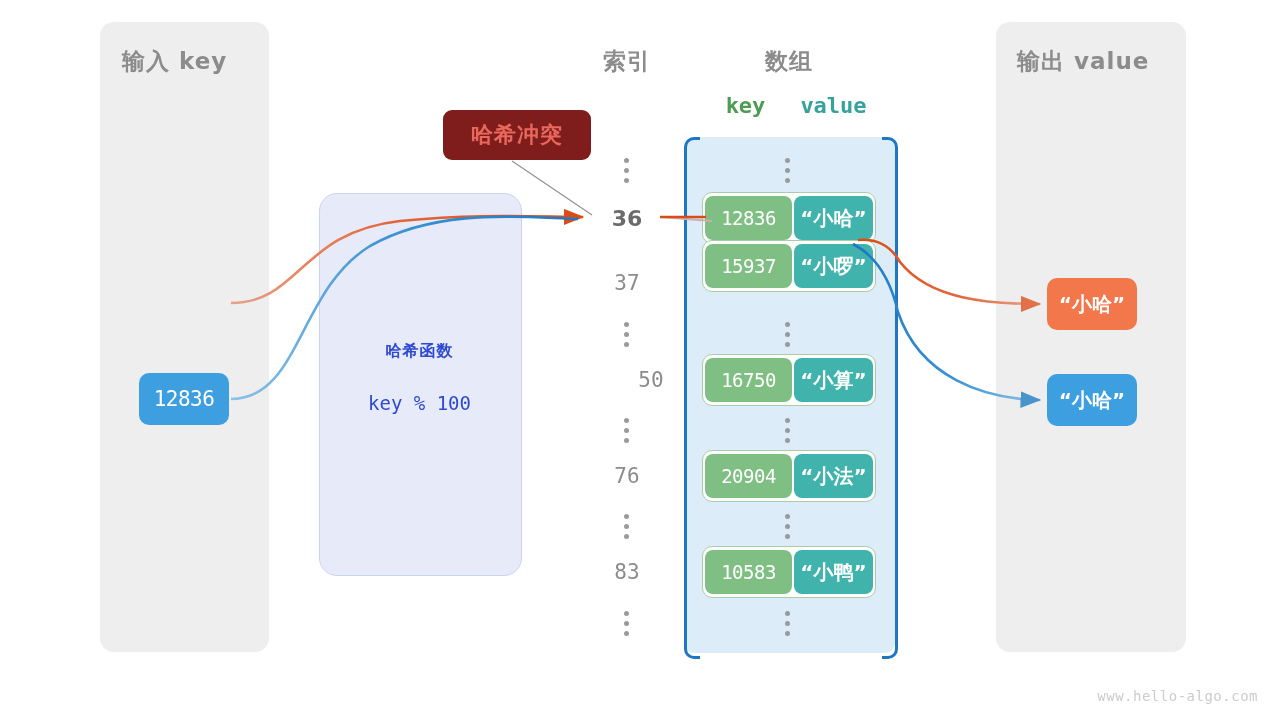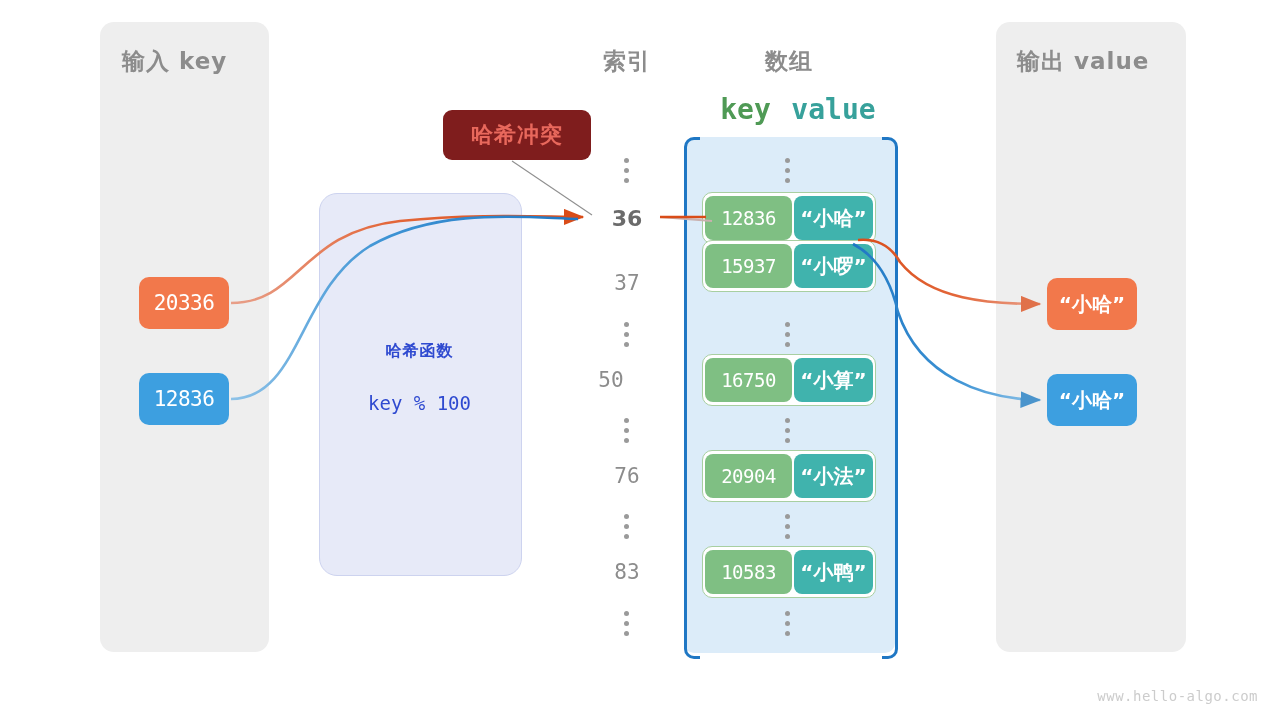--- a/index.html
+++ b/index.html
@@ -186,21 +186,21 @@
     background: #40b3ad;
     font-size: 20px;
     font-weight: bold;
   }
 
   
   .kv-head {
     position: absolute;
     top: 93px;
     font-family: "DejaVu Sans Mono", "Liberation Mono", monospace;
-    font-size: 28px;
+    font-size: 22px;
     font-weight: bold;
   }
   .kv-head.k { left: 702px; width: 87px; text-align: center; color: #4f9a55; }
   .kv-head.v { left: 791px; width: 85px; text-align: center; color: #37a19b; }
 
   
   .chip {
     position: absolute;
     height: 52px;
     border-radius: 10px;
@@ -238,40 +238,39 @@
   }
 </style>
 </head>
 <body>
 
 <div id="stage">
 
   <div class="panel" style="left:100px; top:22px; width:169px; height:630px;"></div>
   <div class="panel-title" style="left:122px; top:46px;">输入 key</div>
 
-  <div class="chip num orange" style="left:139px; top:277px; width:90px;">20336</div>
   <div class="chip num blue" style="left:139px; top:373px; width:90px;">12836</div>
 
   <div class="hashbox"></div>
   <div class="hashbox-title">哈希函数</div>
   <div class="hashbox-formula">key % 100</div>
 
   <div class="collision">哈希冲突</div>
 
   <div class="panel-title" style="left:592px; top:46px; width:70px; text-align:center;">索引</div>
   <div class="panel-title" style="left:754px; top:46px; width:70px; text-align:center;">数组</div>
   <div class="kv-head k">key</div>
   <div class="kv-head v">value</div>
 
   <div class="array-fill"></div>
   <div class="bracket left"></div>
   <div class="bracket right"></div>
 
   <div class="idx" style="left:592px; top:271px;">37</div>
-  <div class="idx" style="left:576px; top:368px;">50</div>
+  <div class="idx" style="left:616px; top:368px;">50</div>
   <div class="idx" style="left:592px; top:464px;">76</div>
   <div class="idx" style="left:592px; top:560px;">83</div>
   <div class="idx active" style="left:592px; top:206px;">36</div>
 
   <div class="vdots" style="left:624px; top:158px;">
       <i></i>
       <i></i>
       <i></i>
     </div>
   <div class="vdots" style="left:624px; top:322px;">

